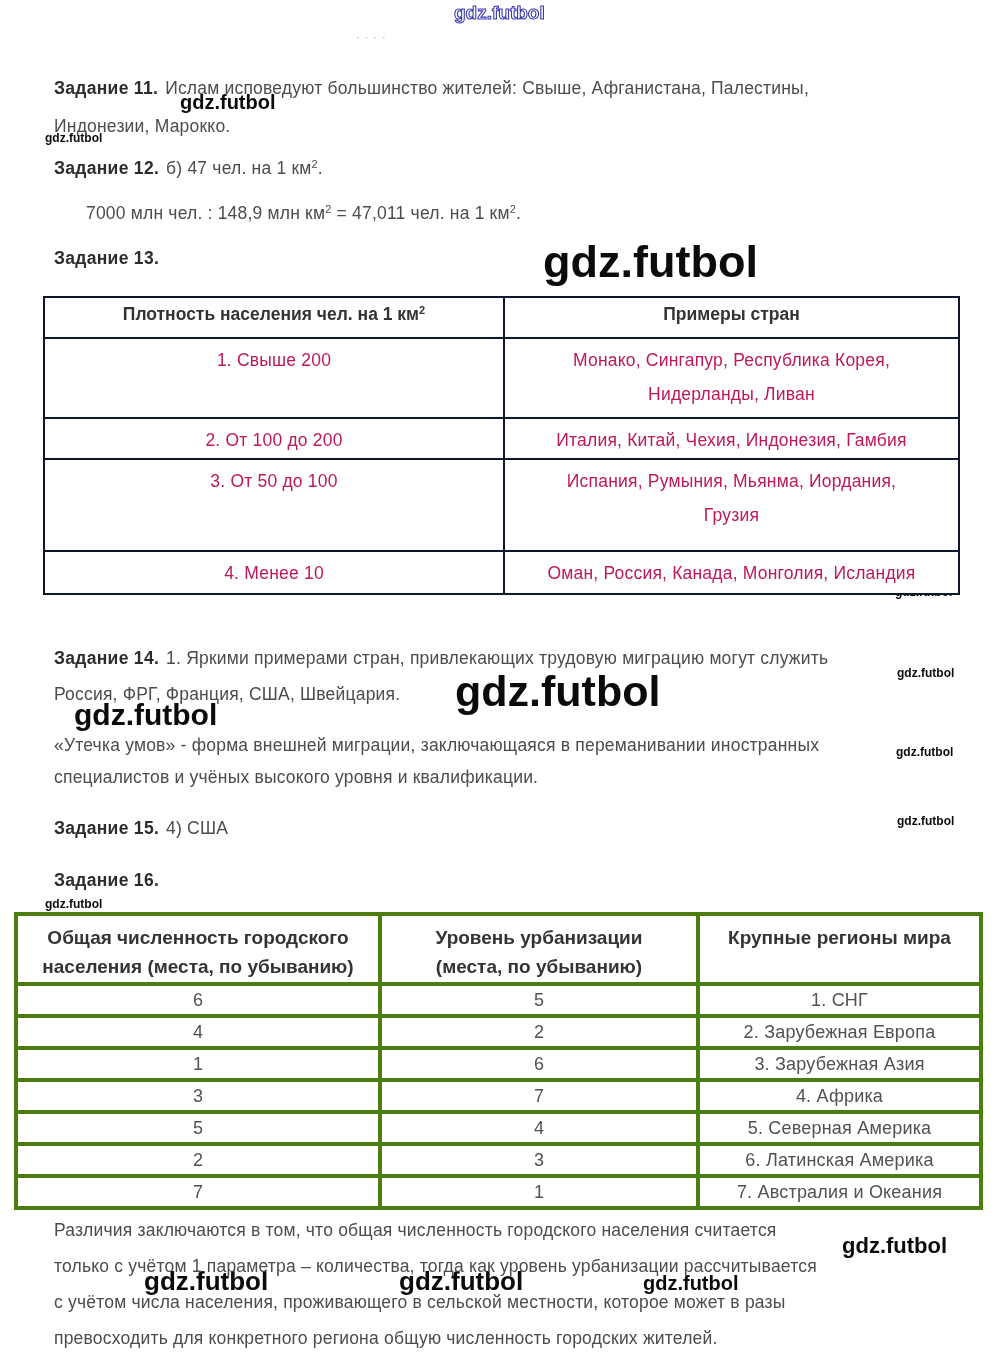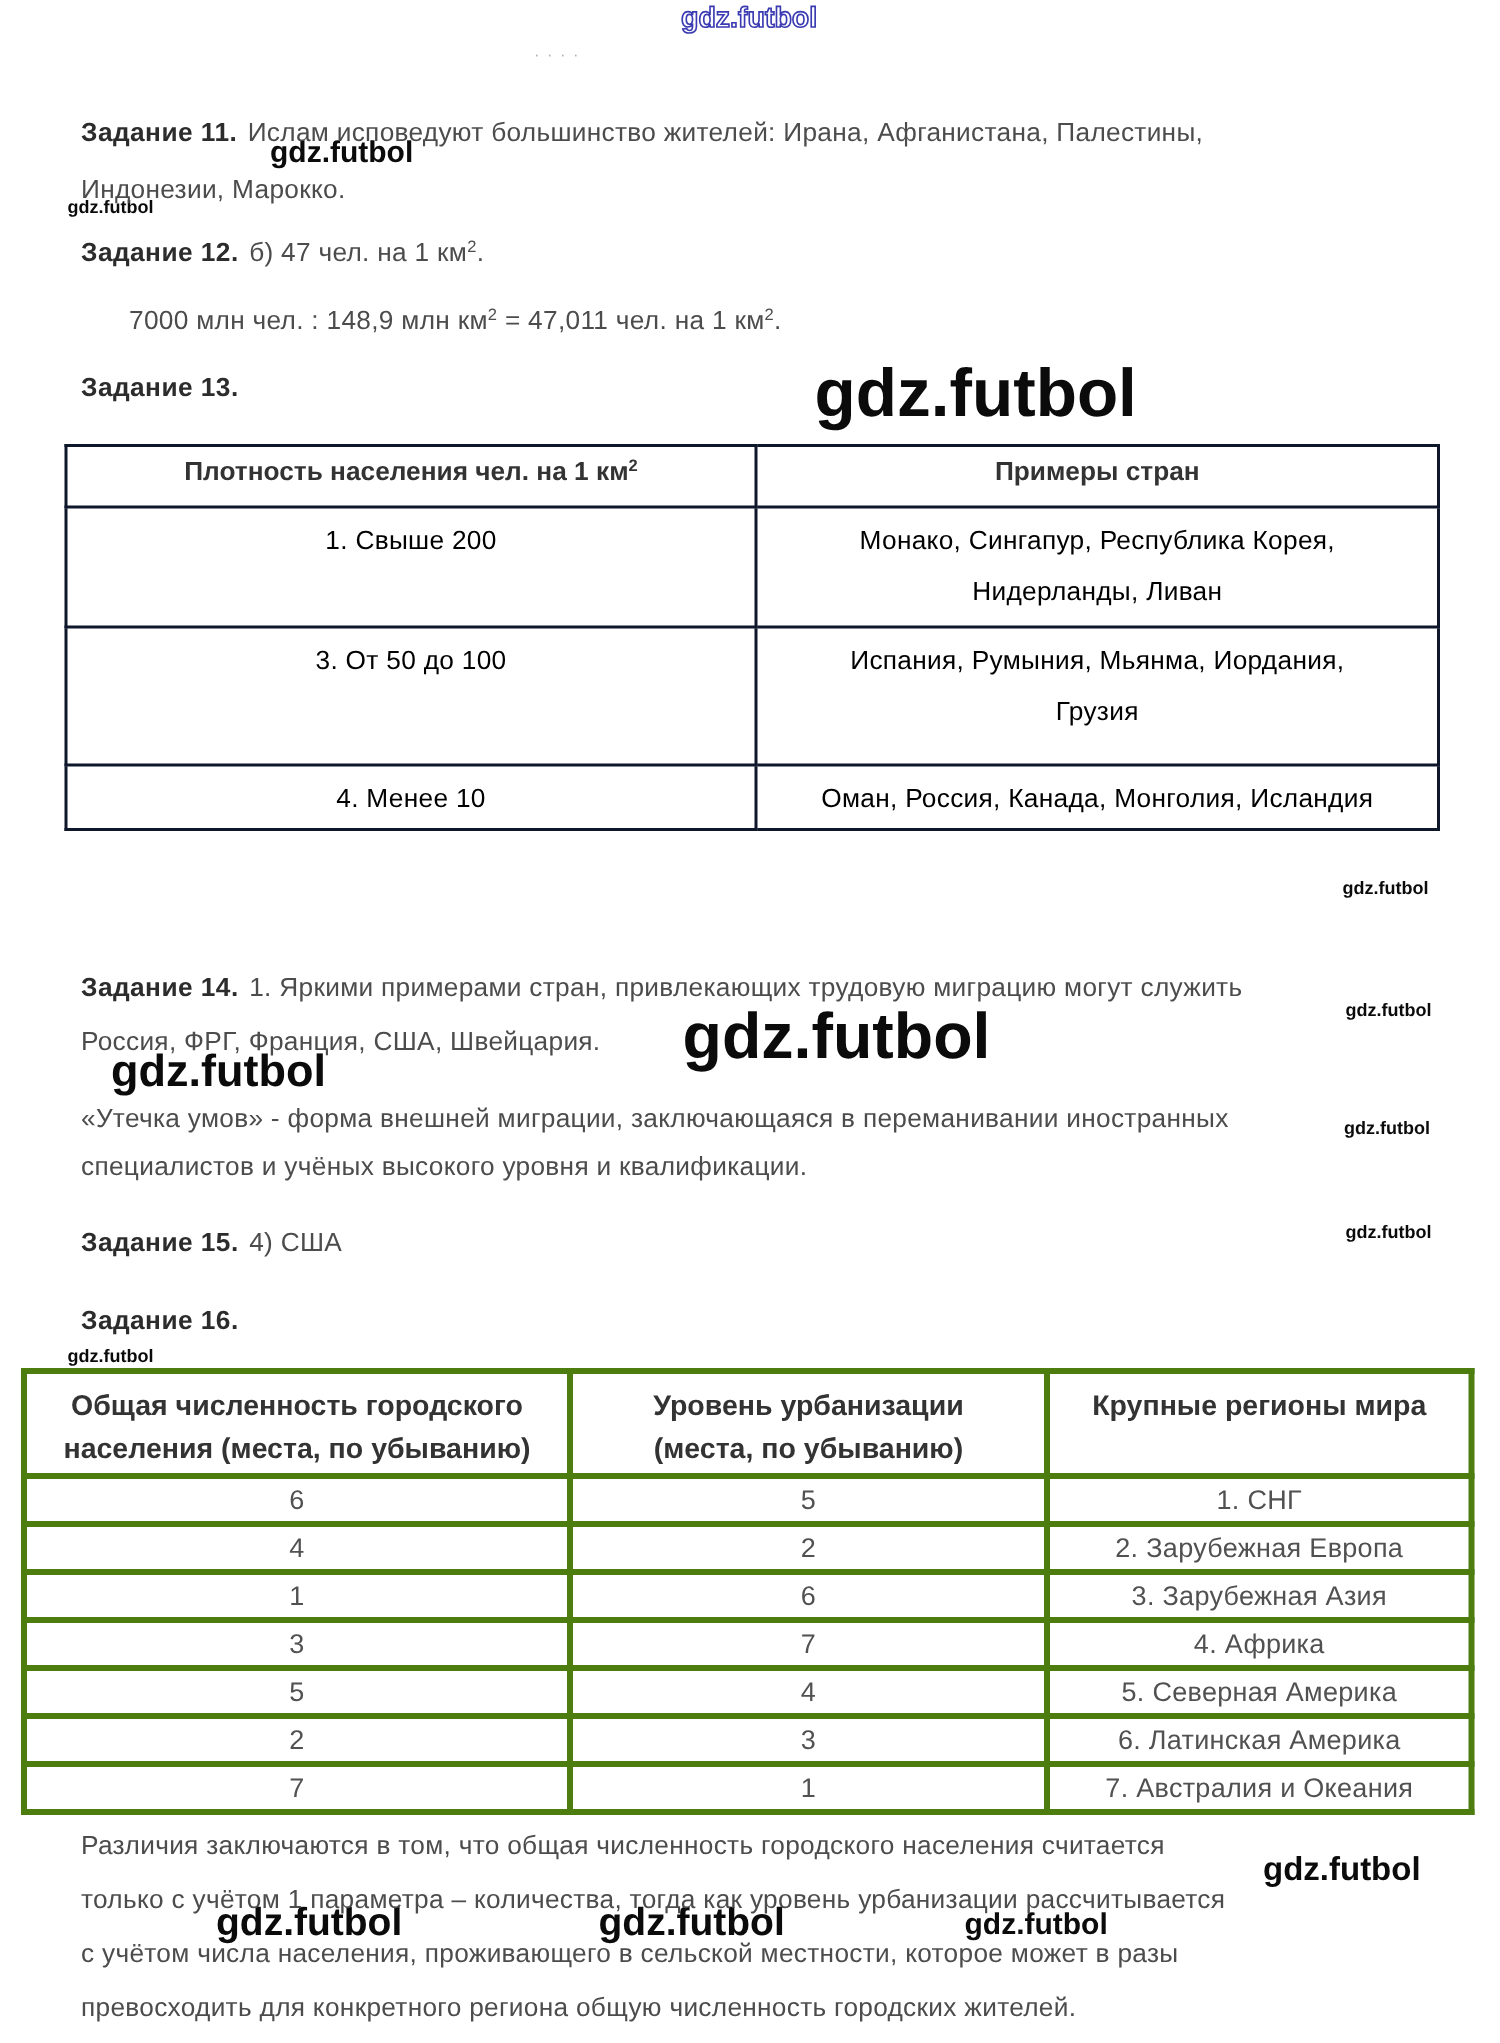--- a/index.html
+++ b/index.html
@@ -36,21 +36,21 @@
   .w20{left:842px;top:1235px;font-size:22px;}
   .w21{left:144px;top:1268px;font-size:26px;}
   .w22{left:399px;top:1268px;font-size:26px;}
   .w23{left:643px;top:1273px;font-size:20px;}
   .dots{position:absolute;left:356px;top:31px;color:#b5b2ae;font-size:11px;letter-spacing:5px;}
   
   table{border-collapse:collapse;table-layout:fixed;position:absolute;background:#fff;}
   .t13{left:43px;top:296px;}
   .t13 th,.t13 td{border:2px solid #0f172a;text-align:center;}
   .t13 th{font-size:17.5px;font-weight:bold;color:#333;vertical-align:top;padding-top:6px;}
-  .t13 td{font-size:17.5px;color:#000000;vertical-align:top;padding-top:4px;line-height:34px;letter-spacing:.2px;}
+  .t13 td{font-size:17.5px;color:#be185d;vertical-align:top;padding-top:4px;line-height:34px;letter-spacing:.2px;}
   .t16{left:14px;top:912px;}
   .t16 th,.t16 td{border:4px solid #4d7c0f;text-align:center;}
   .t16 th{font-size:19px;font-weight:bold;color:#333;vertical-align:top;padding-top:7px;line-height:29px;}
   .t16 td{font-size:18px;color:#515151;vertical-align:middle;letter-spacing:.2px;}
 </style>
 </head>
 <body>
 
 <div class="page">
 
@@ -73,21 +73,21 @@
   <span class="wm w16">gdz.futbol</span>
   <span class="wm wm-sm w17">gdz.futbol</span>
   <span class="wm w18">gdz.futbol</span>
   <span class="wm wm-sm w19">gdz.futbol</span>
   <span class="wm w20">gdz.futbol</span>
   <span class="wm w21">gdz.futbol</span>
   <span class="wm w22">gdz.futbol</span>
   <span class="wm w23">gdz.futbol</span>
 
   <div class="line" style="top:78px;">
-    <span class="task-label">Задание 11.</span><span>Ислам исповедуют большинство жителей: Ирана, Афганистана, Палестины,</span>
+    <span class="task-label">Задание 11.</span><span>Ислам исповедуют большинство жителей: Свыше, Афганистана, Палестины,</span>
   </div>
   <div class="line" style="top:116px;">
     <span>Индонезии, Марокко.</span>
   </div>
 
   <div class="line" style="top:158px;">
     <span class="task-label">Задание 12.</span><span>б) 47 чел. на 1 км</span><sup class="sp">2</sup><span>.</span>
   </div>
   <div class="line" style="top:203px;margin-left:32px;">
     <span>7000 млн чел. : 148,9 млн км</span><sup class="sp">2</sup><span> = 47,011 чел. на 1 км</span><sup class="sp">2</sup><span>.</span>
@@ -106,20 +106,26 @@
         <tr style="height:41px;">
       <th><span>Плотность населения чел. на 1 км</span><sup class="sp">2</sup></th>
       <th><span>Примеры стран</span></th>
     </tr>
     <tr style="height:80px;">
       <td>1. Свыше 200</td>
       <td>
         <div>Монако, Сингапур, Республика Корея,</div>
         <div>Нидерланды, Ливан</div>
       </td>
+    </tr>
+    <tr style="height:41px;">
+      <td>2. От 100 до 200</td>
+      <td>
+            <div>Италия, Китай, Чехия, Индонезия, Гамбия</div>
+          </td>
     </tr>
     <tr style="height:92px;">
       <td>3. От 50 до 100</td>
       <td>
         <div>Испания, Румыния, Мьянма, Иордания,</div>
         <div>Грузия</div>
       </td>
     </tr>
     <tr style="height:43px;">
       <td>4. Менее 10</td>

